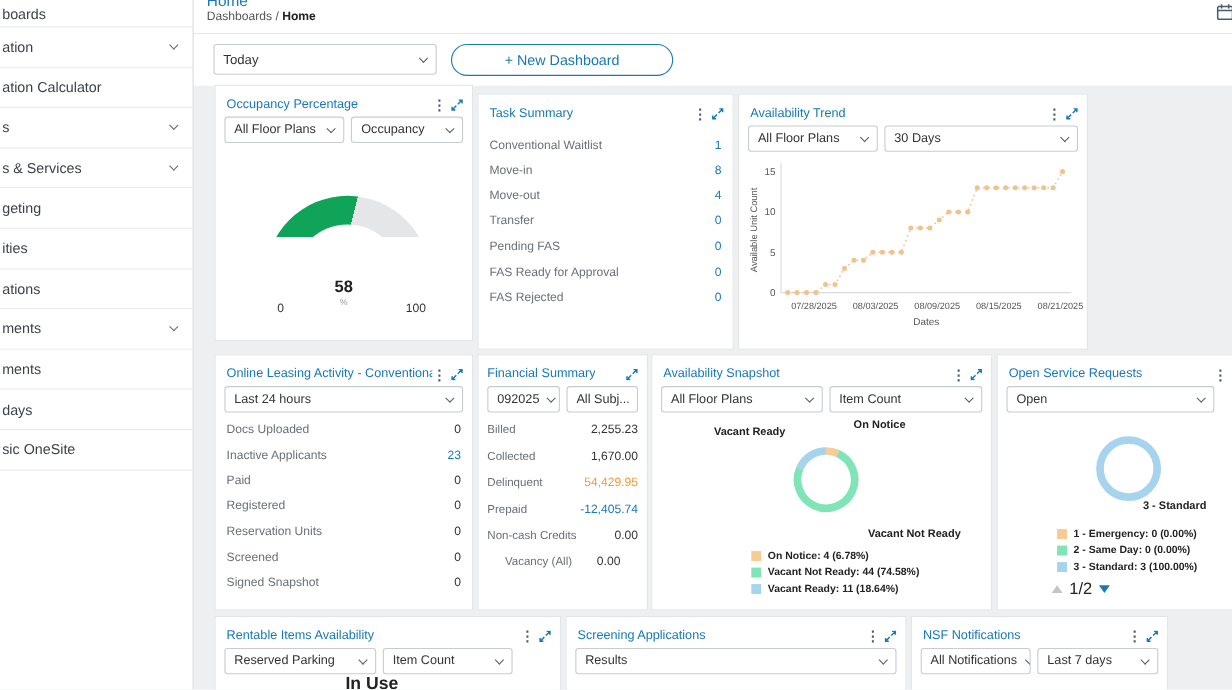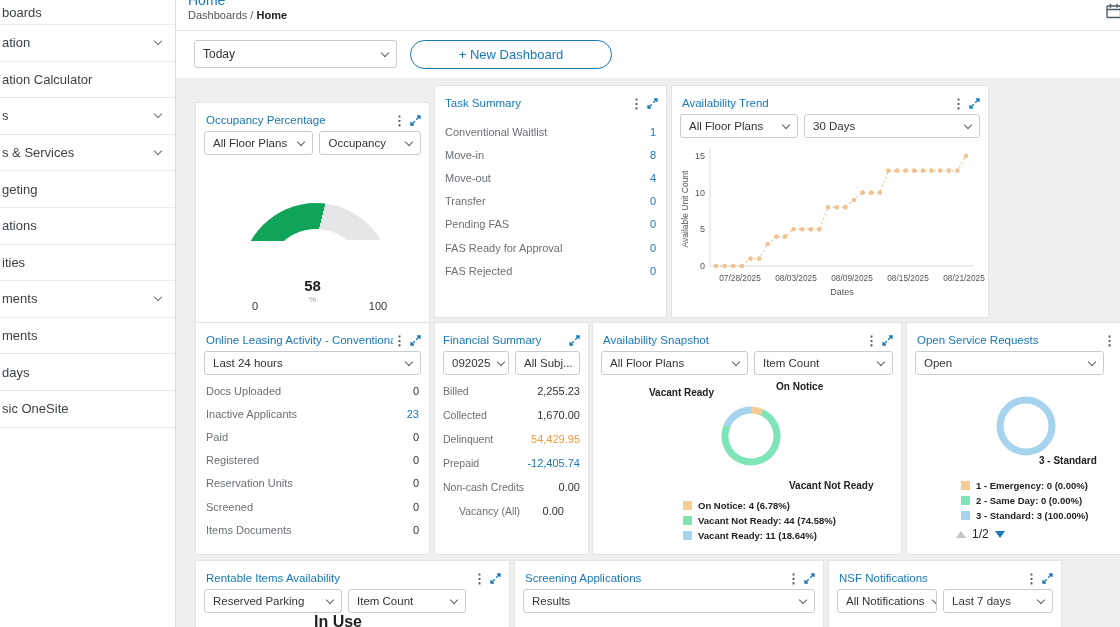--- a/index.html
+++ b/index.html
@@ -82,21 +82,21 @@
   .donut-svg { position: absolute; left: 0; top: 40px; }
   .callout { position: absolute; font-size: 10px; font-weight: bold; color: #222; white-space: nowrap; }
   .legend { position: absolute; display: flex; flex-direction: column; gap: 4px; text-align: center; }
   .legend-row { display: flex; align-items: center; gap: 6px; }
   .swatch { width: 9px; height: 9px; flex: none; }
   .legend-text { font-size: 9.5px; font-weight: bold; color: #222; white-space: nowrap; }
   .pager { position: absolute; display: flex; align-items: center; gap: 6px; }
   .tri { width: 0; height: 0; border-left: 5px solid transparent; border-right: 5px solid transparent; cursor: pointer; }
   .tri.up { border-bottom: 7px solid #c2c6ca; }
   .tri.down { border-top: 7px solid #1878b9; }
-  .pager-text { font-size: 12px; color: #222; }
+  .pager-text { font-size: 15px; color: #222; }
   .chart-label { position: absolute; font-size: 16px; font-weight: bold; color: #222; }
   svg text { font-family: "Liberation Sans", sans-serif; }
 </style>
 </head>
 <body>
 
 <div class="app">
 
   <nav class="sidebar">
     <div class="side-item first">
@@ -114,24 +114,24 @@
         <i class="side-chev"></i>
       </div>
     <div class="side-item">
         <span>s &amp; Services</span>
         <i class="side-chev"></i>
       </div>
     <div class="side-item">
         <span>geting</span>
       </div>
     <div class="side-item">
+        <span>ities</span>
+      </div>
+    <div class="side-item">
         <span>ations</span>
-      </div>
-    <div class="side-item">
-        <span>ities</span>
       </div>
     <div class="side-item">
         <span>ments</span>
         <i class="side-chev"></i>
       </div>
     <div class="side-item">
         <span>ments</span>
       </div>
     <div class="side-item">
         <span>days</span>
@@ -152,21 +152,21 @@
       <path d="M2 7.5h13.5M5.5 1.8v4M12 1.8v4"></path>
     </svg>
     <div class="header-divider"></div>
     <div class="select today-select">
       <span>Today</span>
         <i class="chev"></i>
     </div>
     <button class="new-dash">+ New Dashboard</button>
   </header>
 
-  <section class="card" style="left:195px;top:102px;width:235px;height:233px">
+  <section class="card" style="left:195px;top:77px;width:235px;height:233px">
     <div class="card-head">
       <span class="card-title">Occupancy Percentage</span>
       <span class="flex-spacer"></span>
       <span class="kebab">⋮</span>
       <svg class="expand" viewBox="0 0 11 11">
           <path d="M7 1h3v3M10 1 6.2 4.8M4 10H1V7M1 10l3.8-3.8"></path>
         </svg>
     </div>
     <div class="filters">
       <div class="select" style="width:111px">
@@ -327,21 +327,21 @@
         </div>
       <div class="kv-row">
           <span class="kv-label">Reservation Units</span>
           <span class="kv-value">0</span>
         </div>
       <div class="kv-row">
           <span class="kv-label">Screened</span>
           <span class="kv-value">0</span>
         </div>
       <div class="kv-row">
-          <span class="kv-label">Items Documents</span>
+          <span class="kv-label">Signed Snapshot</span>
           <span class="kv-value">0</span>
         </div>
     </div>
   </section>
 
   <section class="card" style="left:434px;top:322px;width:155px;height:233px">
     <div class="card-head" style="padding-left:8px">
       <span class="card-title">Financial Summary</span>
       <span class="flex-spacer"></span>
       <svg class="expand" viewBox="0 0 11 11">

